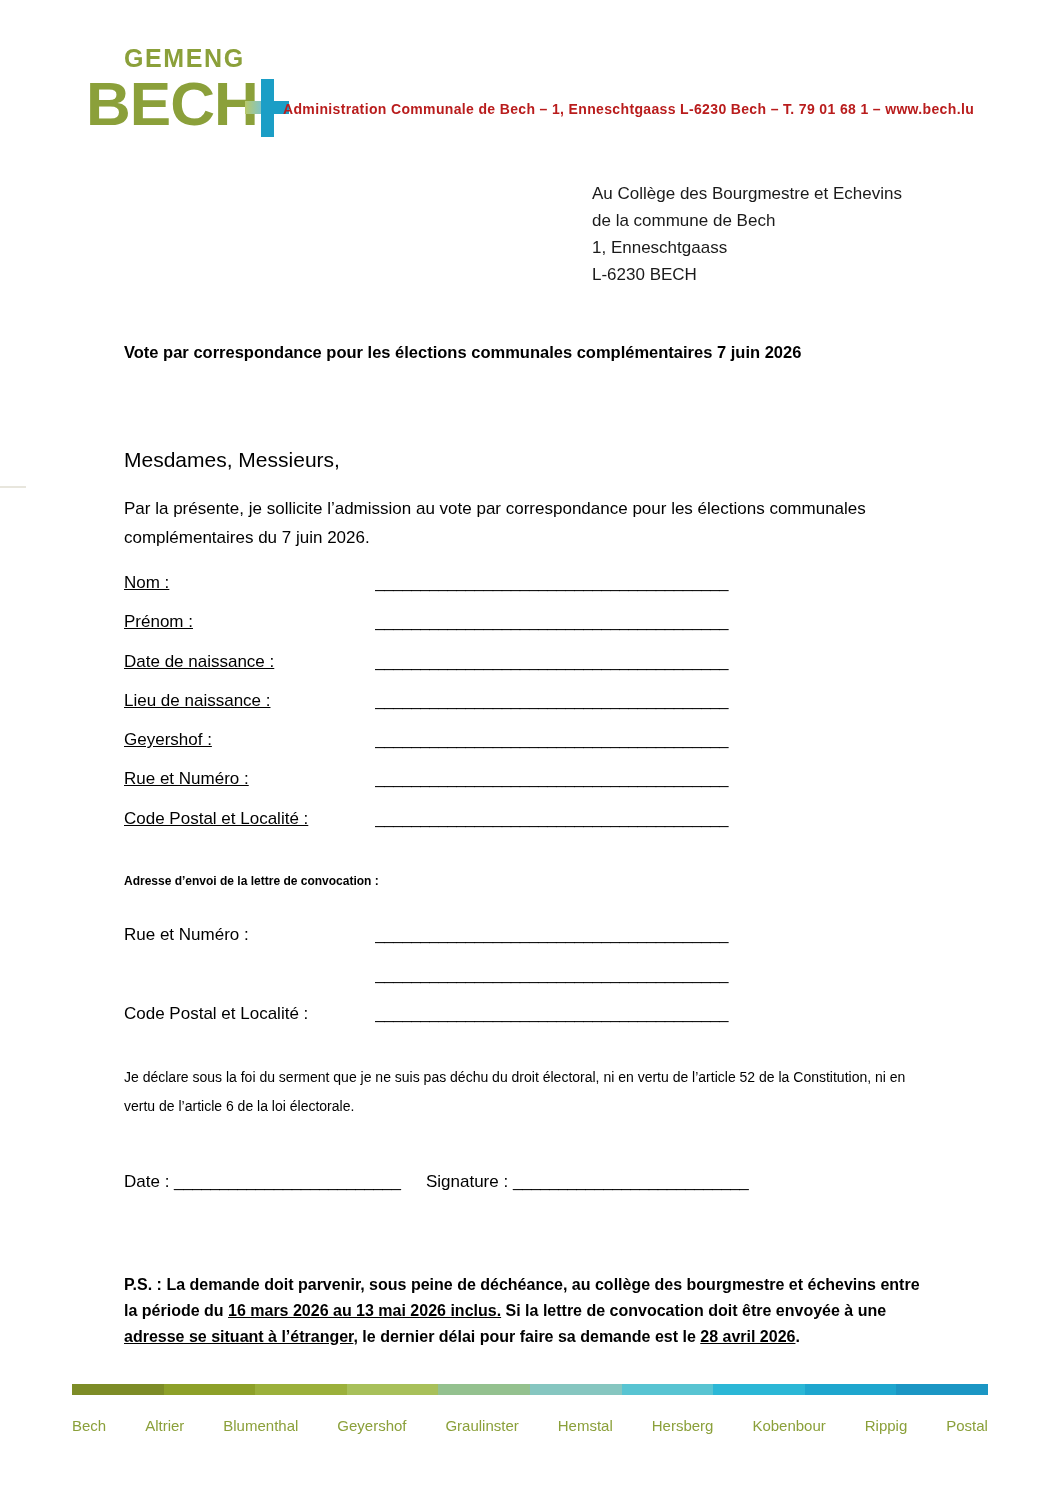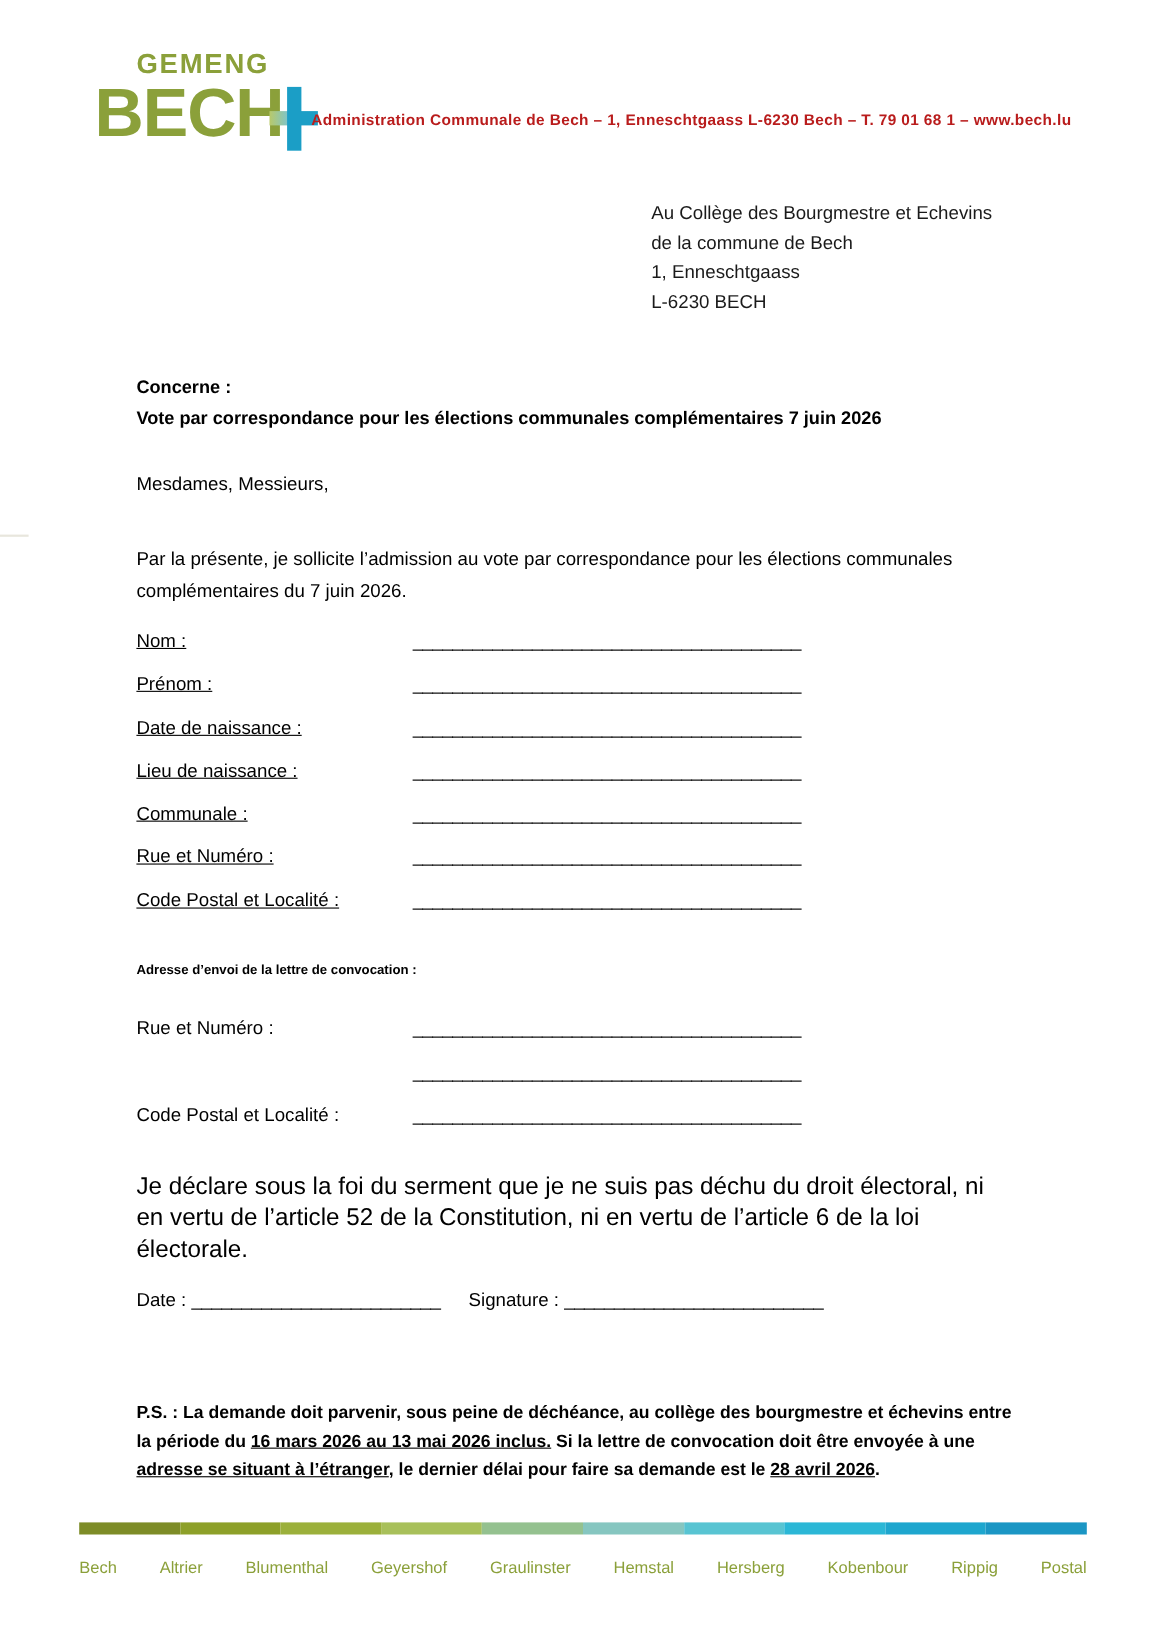--- a/index.html
+++ b/index.html
@@ -125,23 +125,23 @@
     position: absolute;
     top: 338px;
     left: 0;
     font-size: 16.5px;
     font-weight: bold;
     line-height: 28px;
     width: 810px;
   }
   .salutation {
     position: absolute;
-    top: 430px;
-    left: 0;
-    font-size: 17px;
+    top: 448px;
+    left: 0;
+    font-size: 21px;
   }
   .intro {
     position: absolute;
     top: 494px;
     left: 0;
     width: 760px;
     font-size: 17px;
     line-height: 29px;
   }
 
@@ -208,21 +208,21 @@
     white-space: nowrap;
     overflow: hidden;
     width: 442px;
   }
 
   .declaration {
     position: absolute;
     top: 1063px;
     left: 0;
     width: 790px;
-    font-size: 22px;
+    font-size: 14px;
     line-height: 29px;
   }
 
   .sign-row {
     position: absolute;
     top: 1172px;
     left: 0;
     font-size: 17px;
     white-space: nowrap;
     letter-spacing: 0;
@@ -299,21 +299,20 @@
   <div class="recipient">
     <div>Au Collège des Bourgmestre et Echevins</div>
     <div>de la commune de Bech</div>
     <div>1, Enneschtgaass</div>
     <div>L-6230 BECH</div>
   </div>
 
   <div class="content">
 
     <div class="subject">
-      <div>Concerne :</div>
       <div>Vote par correspondance pour les élections communales complémentaires 7 juin 2026</div>
     </div>
 
     <div class="salutation">Mesdames, Messieurs,</div>
 
     <div class="intro">Par la présente, je sollicite l’admission au vote par correspondance pour les élections communales complémentaires du 7 juin 2026.</div>
 
     <div class="fields" id="fields-container">
         <div class="field-row">
           <div class="field-label">Nom :</div>
@@ -325,21 +324,21 @@
         </div>
         <div class="field-row">
           <div class="field-label">Date de naissance :</div>
           <div class="field-line">_______________________________________</div>
         </div>
         <div class="field-row">
           <div class="field-label">Lieu de naissance :</div>
           <div class="field-line">_______________________________________</div>
         </div>
         <div class="field-row">
-          <div class="field-label">Communale :</div>
+          <div class="field-label">Geyershof :</div>
           <div class="field-line">_______________________________________</div>
         </div>
         <div class="field-row">
           <div class="field-label">Rue et Numéro :</div>
           <div class="field-line">_______________________________________</div>
         </div>
         <div class="field-row">
           <div class="field-label">Code Postal et Localité :</div>
           <div class="field-line">_______________________________________</div>
         </div>

